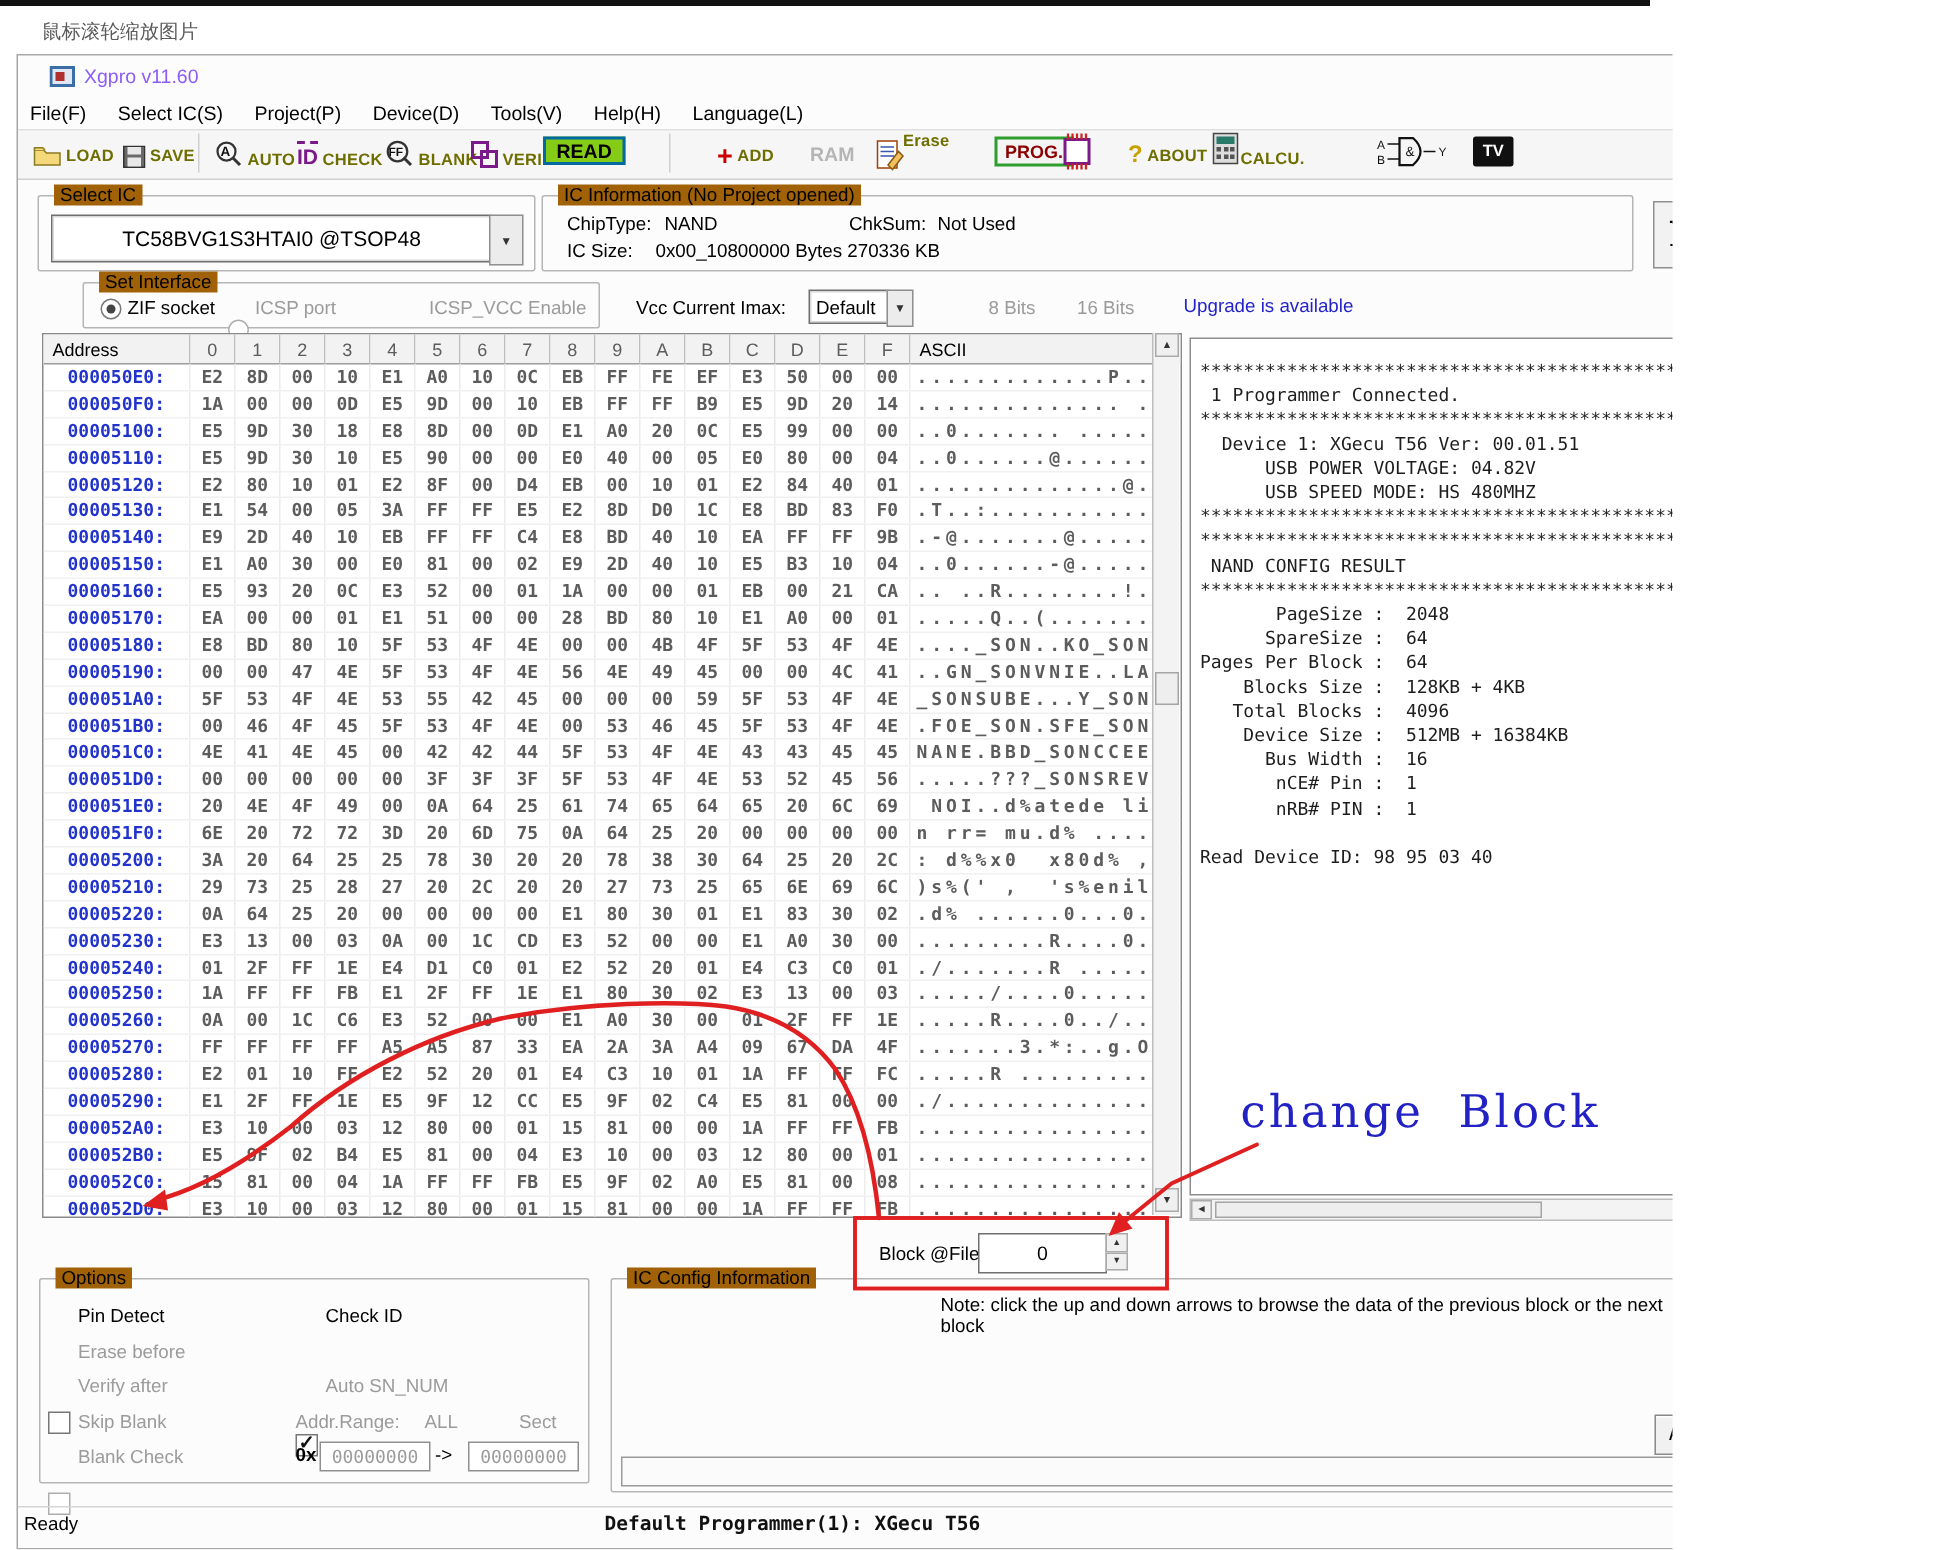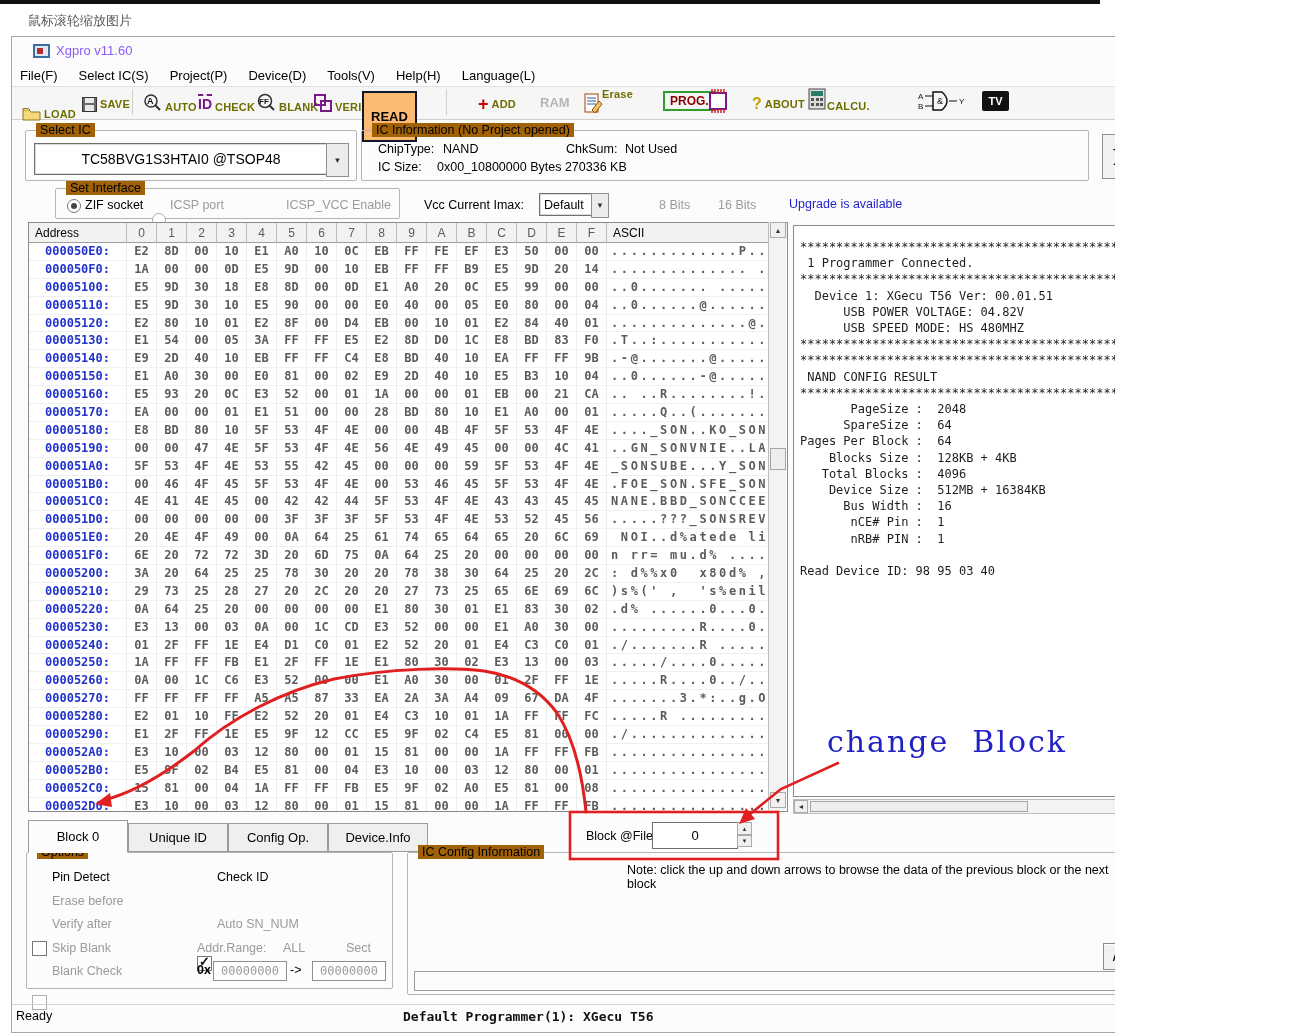--- a/index.html
+++ b/index.html
@@ -12,22 +12,22 @@
   .win{left:11px;top:36px;width:1281px;height:995px;background:#fcfcfc;border:1px solid #a8a8a8;}
   .titlebar-title{left:56px;top:43px;font-size:13px;color:#8b5cf6;}
   .winctl{font-size:14px;color:#222;width:20px;text-align:center;cursor:default;}
   .menubar{left:20px;top:64px;height:22px;display:flex;gap:21px;font-size:13px;align-items:center;}
   .menu-item{cursor:default;}
   .toolbar-bg{left:12px;top:86px;width:1279px;height:32px;background:#f6f6f6;
               border-top:1px solid #e0e0e0;border-bottom:1px solid #cfcfcf;}
   .tbi{display:flex;align-items:center;gap:3px;height:26px;}
   .tbl{font-size:11px;font-weight:bold;color:#6e6e00;letter-spacing:0.2px;}
   .tbsep{width:1px;height:26px;background:#d0d0d0;top:89px;}
-  .readbox{border:2px solid #0f172a;background:#fdba74;font-weight:bold;font-size:13px;
-           padding:16px 7px;color:#000;}
+  .readbox{border:2px solid #0369a1;background:#84cc16;font-weight:bold;font-size:13px;
+           padding:0 7px;color:#000;}
   .progbox{border:2px solid #2f9e2f;background:#f4f4f4;font-weight:bold;font-size:12px;
            padding:1px 5px;color:#8b0000;}
   .grp{border:1px solid #b5b5b5;border-radius:2px;}
   .grp-lbl{position:absolute;top:-8px;left:10px;background:#a16207;padding:0 4px;font-size:12.5px;}
   .combo{border:1px solid #6f6f6f;box-shadow:inset 0 0 0 1px #d9d9d9;background:#fff;
          display:flex;align-items:center;justify-content:center;font-size:14px;}
   .dropbtn{background:#ececec;border:1px solid #8f8f8f;display:flex;align-items:center;
            justify-content:center;font-size:8px;color:#333;}
   .lab{font-size:12.5px;}
   .dis{color:#9b9b9b;}
@@ -130,21 +130,21 @@
       <span class="menu-item">File(F)</span>
       <span class="menu-item">Select IC(S)</span>
       <span class="menu-item">Project(P)</span>
       <span class="menu-item">Device(D)</span>
       <span class="menu-item">Tools(V)</span>
       <span class="menu-item">Help(H)</span>
       <span class="menu-item">Language(L)</span>
     </div>
 
   <div class="a toolbar-bg"></div>
-  <div class="a tbi" style="left:22px;top:101px;text-align:center;">
+  <div class="a tbi" style="left:22px;top:91px;text-align:center;">
     <svg width="19" height="14" viewBox="0 0 19 14">
       <path d="M1 3 L7 3 L9 5 L18 5 L18 13 L1 13 Z" fill="#f5d87a" stroke="#8a7a20"></path>
       <path d="M1 3 L1 1.5 L6.5 1.5 L8 3" fill="#f5d87a" stroke="#8a7a20"></path>
     </svg>
     <span class="tbl">LOAD</span>
   </div>
   <div class="a tbi" style="left:82px;top:91px;">
     <svg width="15" height="15" viewBox="0 0 15 15">
       <rect x="0.5" y="0.5" width="14" height="14" fill="#6a6a6a" stroke="#333"></rect>
       <rect x="3" y="1" width="9" height="5" fill="#e8e8e8"></rect>
@@ -978,26 +978,20 @@
        nRB# PIN :  1
 
 Read Device ID: 98 95 03 40</pre>
   </div>
   <div class="a hsb">
     <div class="sbtn" style="position:absolute;left:0;top:0;width:14px;height:13px;">◄</div>
     <div class="thumb" style="position:absolute;left:16px;top:1px;width:218px;height:11px;"></div>
     <div class="sbtn" style="position:absolute;right:0;top:0;width:14px;height:13px;">►</div>
   </div>
 
-  <div class="a tabbar">
-      <div class="tab active">Block 0</div>
-      <div class="tab">Unique ID</div>
-      <div class="tab">Config Op.</div>
-      <div class="tab">Device.Info</div>
-    </div>
 
   <span class="a lab" style="left:586px;top:829px;">Block @File:</span>
   <div class="a spinbox" style="left:652px;top:822px;width:84px;height:25px;">0</div>
   <div class="a sbtn spinbtn" style="left:737px;top:822px;">▲</div>
   <div class="a sbtn spinbtn" style="left:737px;top:835px;height:12px;">▼</div>
 
   <div class="a grp" style="left:26px;top:852px;width:365px;height:135px;">
     <span class="grp-lbl">Options</span>
   </div>
   <div class="a cb" style="left:32px;top:870px;"></div>

